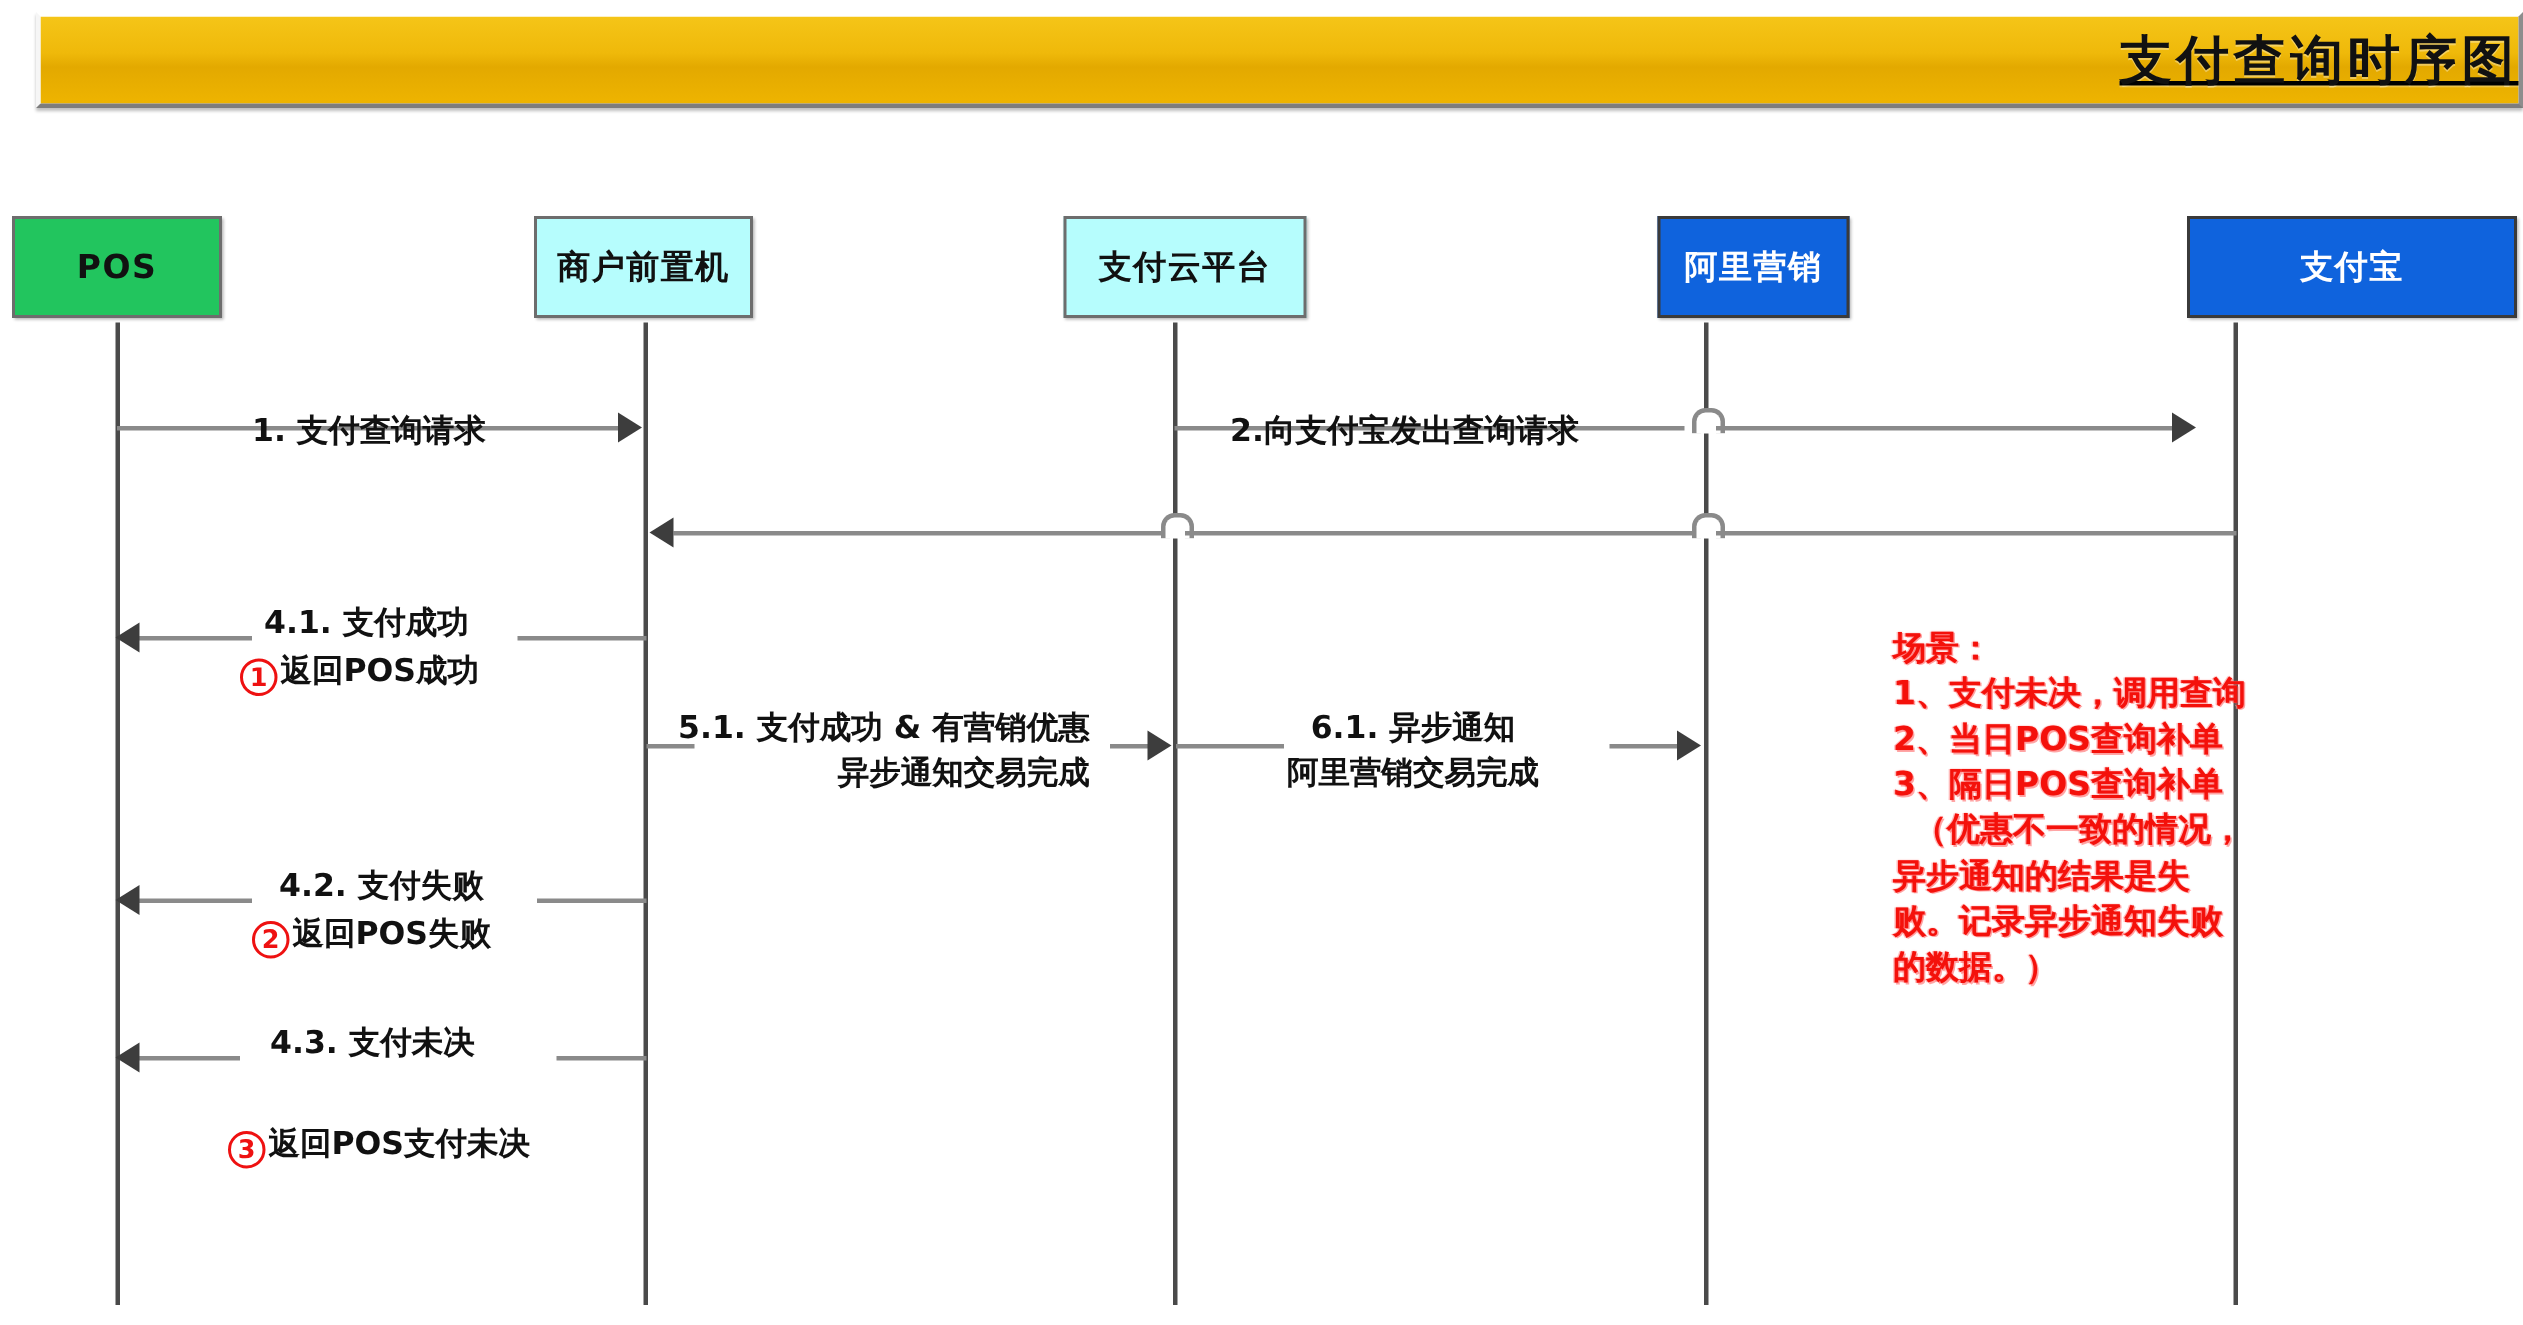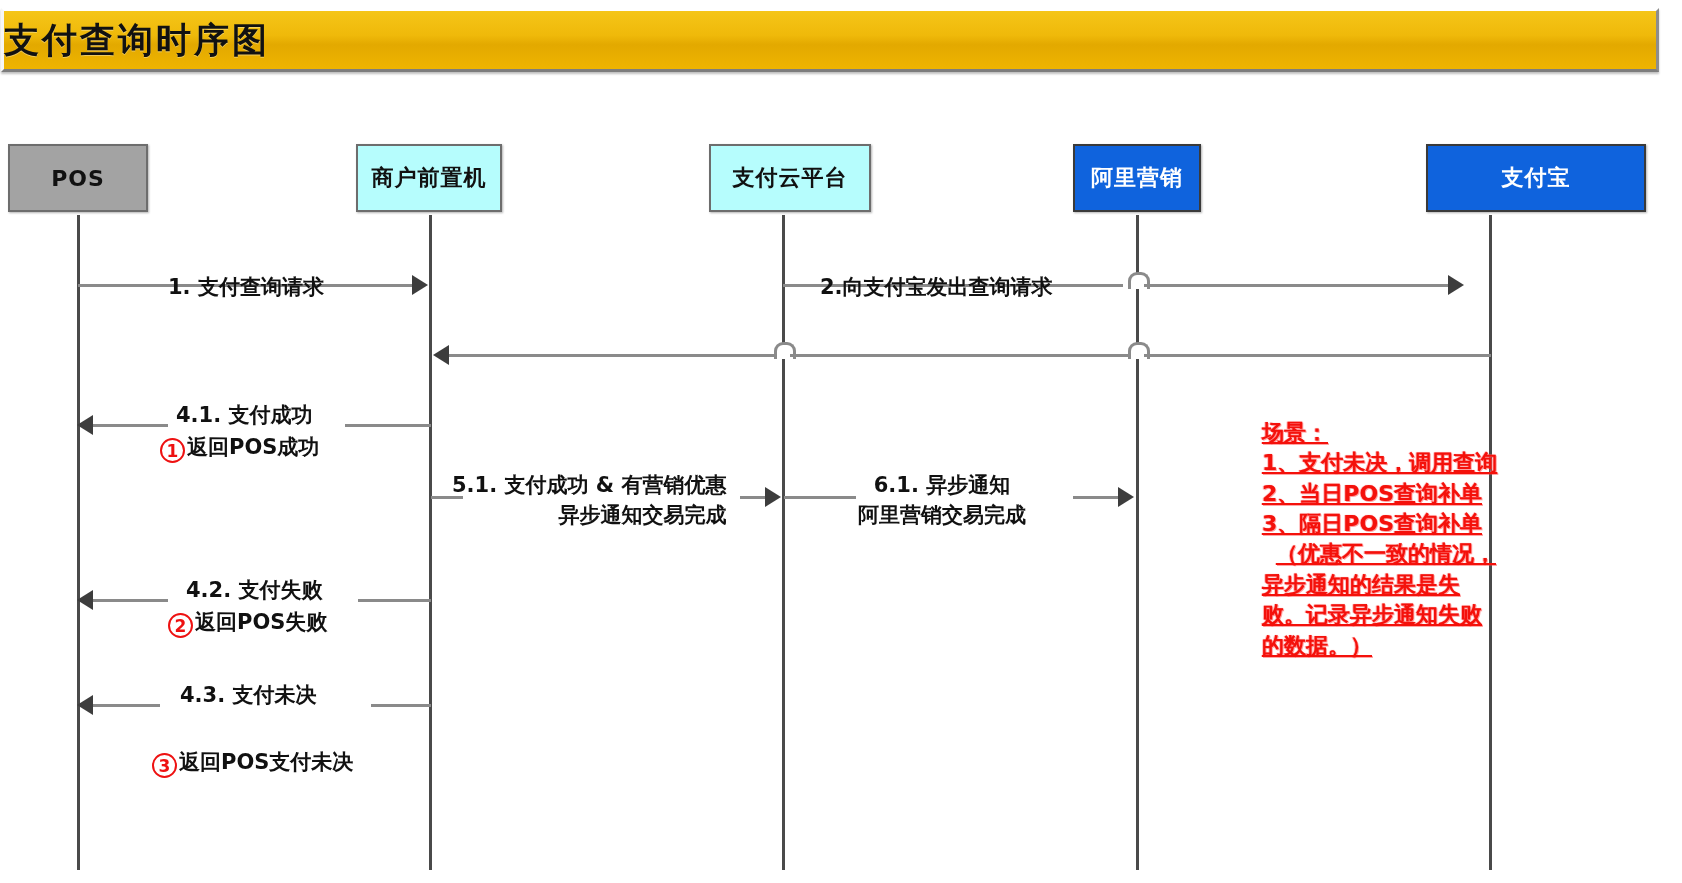--- a/index.html
+++ b/index.html
@@ -12,30 +12,31 @@
     position:relative;
     width:1682px;
     height:883px;
     background:#ffffff;
     overflow:hidden;
   }
 
   
   .title-banner{
     position:absolute;
-    left:1px; top:8px;
+    left:24px; top:8px;
     width:1658px; height:64px;
     box-sizing:border-box;
     background:linear-gradient(to bottom,#f5c518 0%,#efb90a 42%,#e3a900 58%,#eeb400 100%);
     border-top:3px solid #ffffff;
     border-left:3px solid #f6f6f6;
     border-right:3px solid #8d8d8d;
     border-bottom:3px solid #7d7d7d;
-    display:flex;align-items:center;justify-content:flex-start;
+    display:flex;align-items:center;justify-content:flex-end;
     box-shadow:0 2px 2px rgba(0,0,0,.25);
+    text-decoration:underline;
   }
   .title-text{
     font-size:35px;
     font-weight:bold;
     color:#111111;
     letter-spacing:3px;
     text-shadow:0 1px 0 rgba(255,255,255,.35);
     white-space:nowrap;
   }
 
@@ -44,23 +45,23 @@
     position:absolute;
     box-sizing:border-box;
     display:flex;align-items:center;justify-content:center;
     border:2px solid #6d6d6d;
     font-weight:bold;
     font-size:22px;
     letter-spacing:1px;
     white-space:nowrap;
     box-shadow:1px 1px 2px rgba(0,0,0,.30);
   }
-  .head-box.yellow{background:#a3a3a3;color:#111;}
+  .head-box.yellow{background:#22c55e;color:#111;}
   .head-box.cyan{background:#b6fdfd;color:#111;}
-  .head-box.blue{background:#0f63dd;color:#ffffff;border-color:#3a3a3a;}
+  .head-box.blue{background:#0f63dd;color:#ffffff;border-color:#3a3a3a;margin-left:32px;}
 
   
   .lifeline{
     position:absolute;
     width:3px;
     background:#4a4a4a;
   }
 
   
   .msg-line{
@@ -227,21 +228,21 @@
   <div class="msg-line" style="left:92px; top:704px; width:68px;"></div>
   <div class="msg-line" style="left:371px; top:704px; width:60px;"></div>
   <div class="arrow-head left" style="left:77px; top:695px;"></div>
   <div class="msg-label" style="left:180px; top:680px;">
     <span class="ln">4.3. 支付未决</span>
   </div>
   <div class="msg-label" style="left:152px; top:730px;margin-top:17px;">
     <span class="circled">3</span><span>返回POS支付未决</span>
   </div>
 
-  <div class="note-red" style="left:1262px; top:418px;text-decoration:underline;">
+  <div class="note-red" style="left:1262px; top:418px;">
     <span class="nl">场景：</span>
     <span class="nl">1、支付未决，调用查询</span>
     <span class="nl">2、当日POS查询补单</span>
     <span class="nl">3、隔日POS查询补单</span>
     <span class="nl indent">（优惠不一致的情况，</span>
     <span class="nl">异步通知的结果是失</span>
     <span class="nl">败。记录异步通知失败</span>
     <span class="nl">的数据。）</span>
   </div>
 

